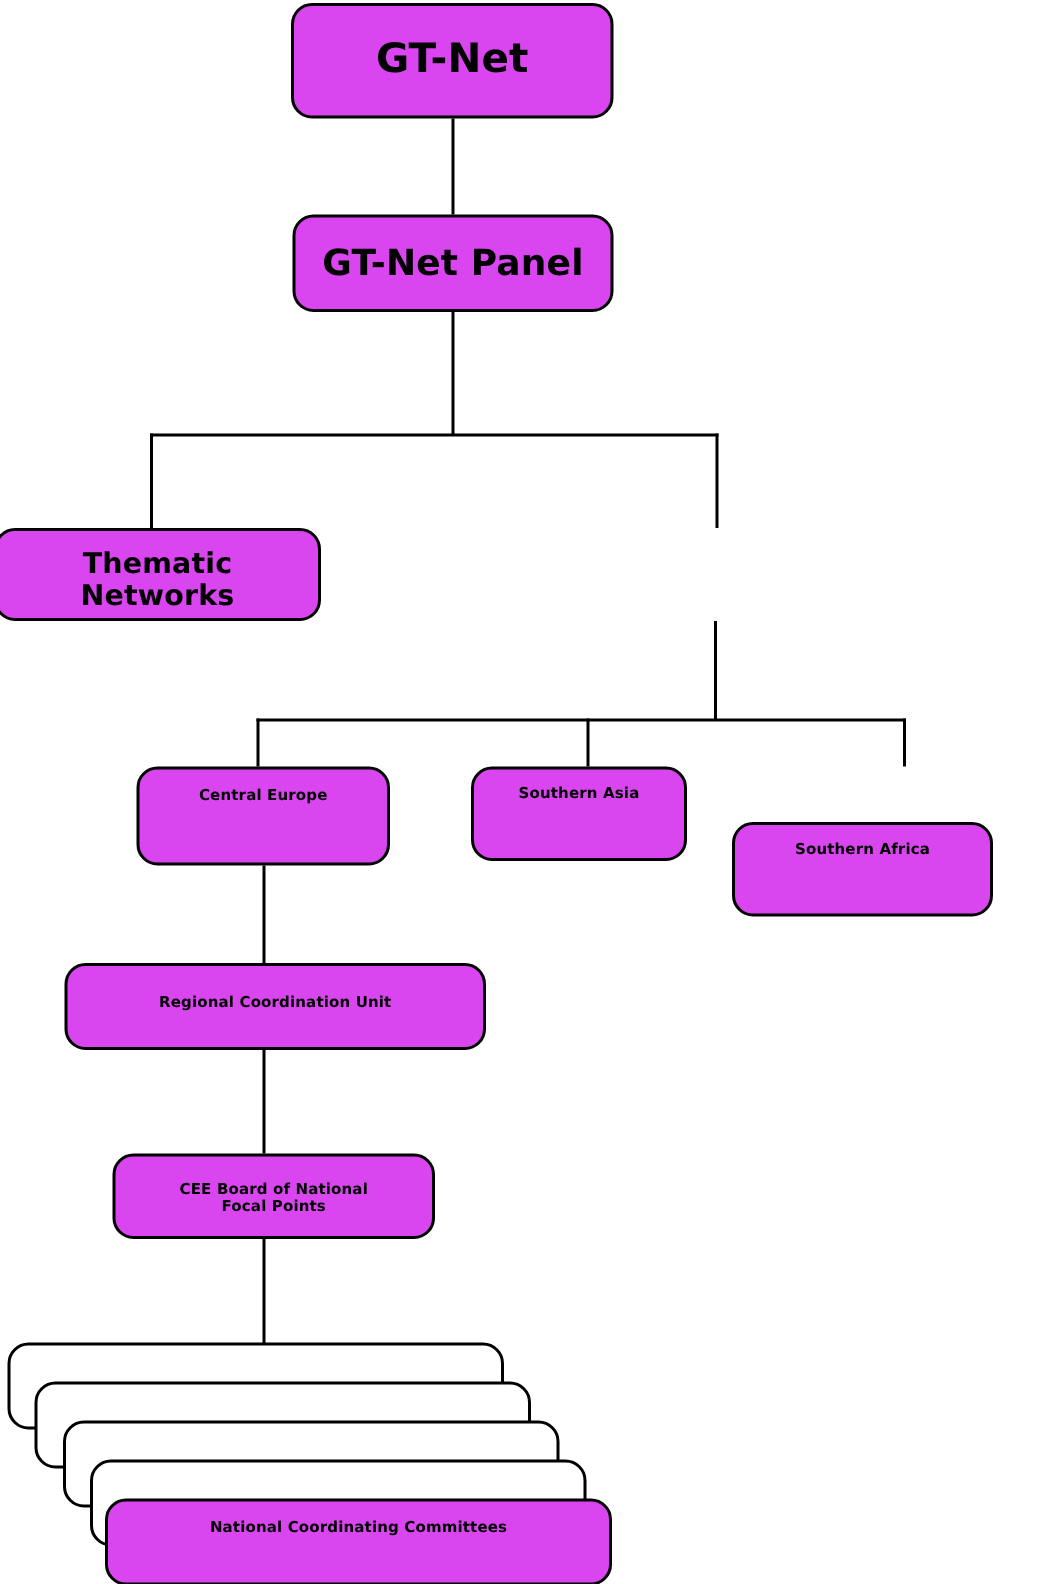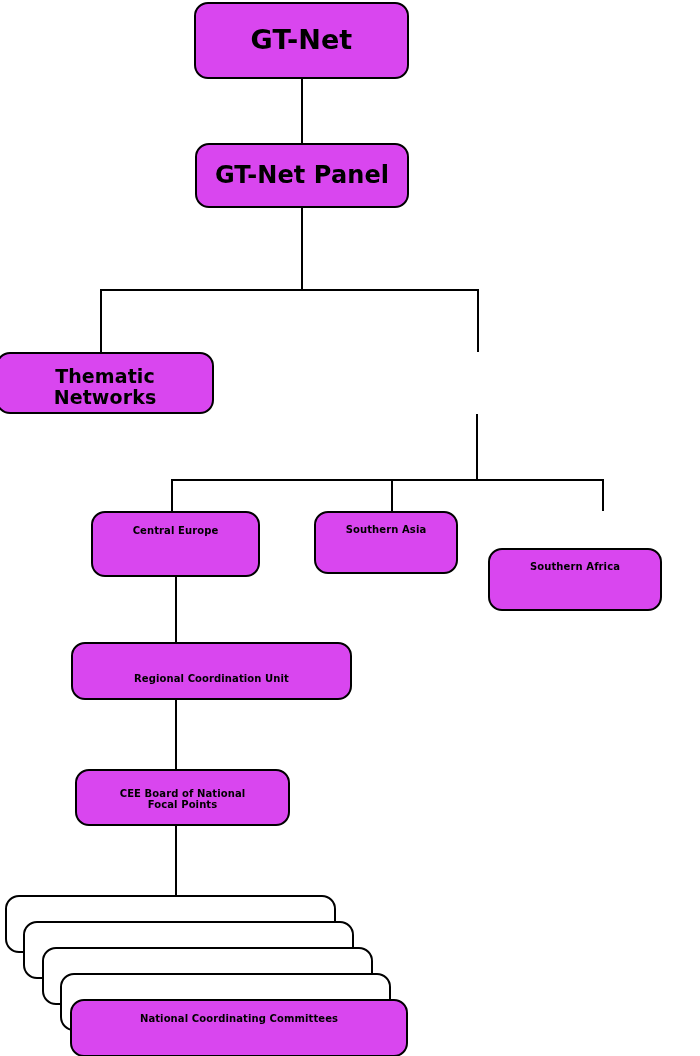--- a/index.html
+++ b/index.html
@@ -108,21 +108,21 @@
   </div>
 
   <div class="node sz-small" style="left:314px; top:511px; width:144px; height:63px; align-items:flex-start; padding-top:11px;">
     <span class="node-label">Southern Asia</span>
   </div>
 
   <div class="node sz-small" style="left:488px; top:511px; width:174px; height:63px; align-items:flex-start; padding-top:11px;margin-top:37px;">
     <span class="node-label">Southern Africa</span>
   </div>
 
-  <div class="node sz-small" style="left:43px; top:642px; width:281px; height:58px; align-items:flex-end; padding-top:10px;margin-left:28px;">
+  <div class="node sz-small" style="left:43px; top:642px; width:281px; height:58px; align-items:center; padding-top:10px;">
     <span class="node-label">Regional Coordination Unit</span>
   </div>
 
   <div class="node sz-small" style="left:75px; top:769px; width:215px; height:57px; align-items:flex-end; padding-top:8px;">
     <span class="node-label">CEE Board of National
 Focal Points</span>
   </div>
 
   <div class="node sz-small" style="left:70px; top:999px; width:338px; height:58px; z-index:6; align-items:flex-start; padding-top:12px;">
     <span class="node-label">National Coordinating Committees</span>

